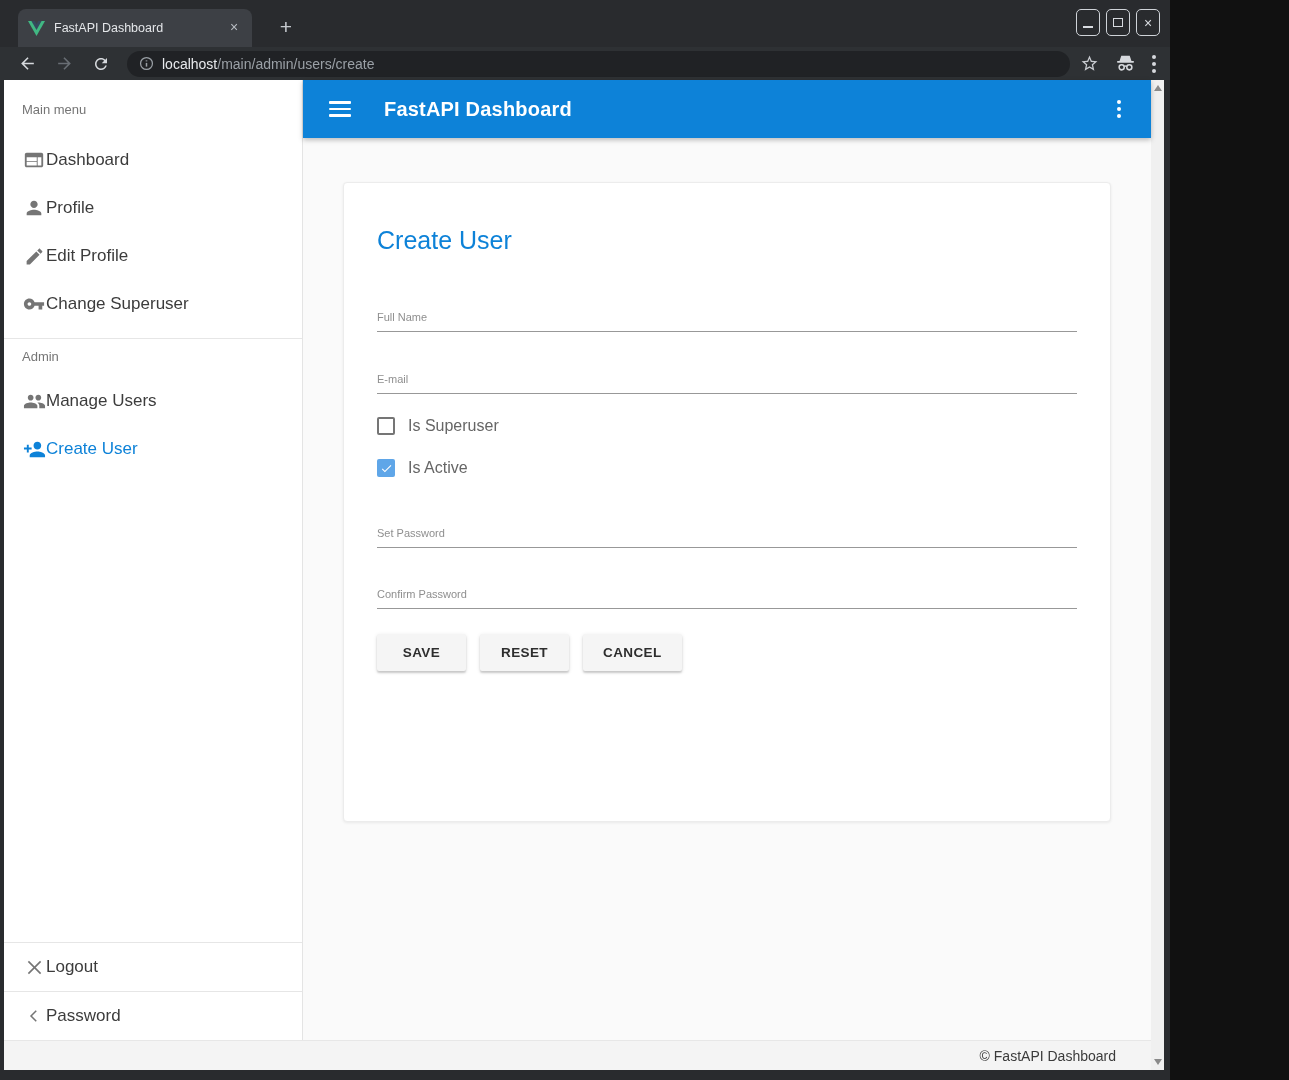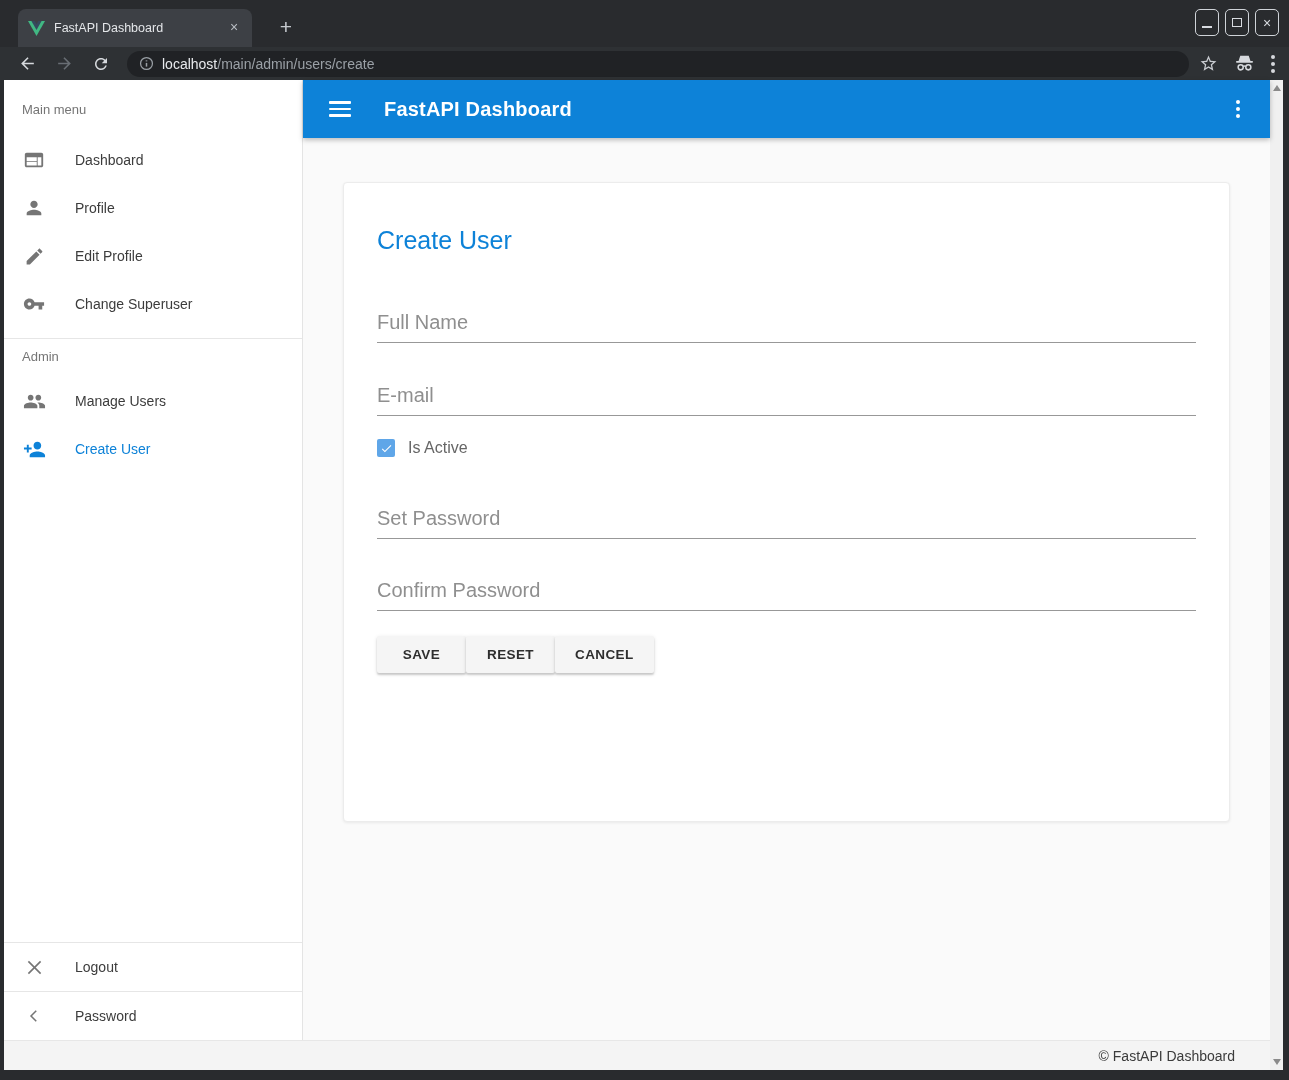--- a/index.html
+++ b/index.html
@@ -1,19 +1,19 @@
 <!DOCTYPE html>
 <html><head>
 <meta charset="utf-8">
 <style>
   * { margin:0; padding:0; box-sizing:border-box; }
   html,body { background:#111; }
   body { font-family:"Liberation Sans","DejaVu Sans",sans-serif; }
 
-  .window { position:relative; width:1289px; height:1080px; background:#292b2e; overflow:hidden; }
+  .window { position:relative; width:1170px; height:1080px; background:#292b2e; overflow:hidden; }
 
   
   .titlebar { position:relative; height:47px; background:#292b2e; display:flex; align-items:flex-end; }
   .tab { position:relative; margin-left:18px; width:234px; height:38px; background:#3d4045;
          border-radius:8px 8px 0 0; display:flex; align-items:center; padding:0 10px; }
   .tab-title { color:#e4e6e9; font-size:12.5px; margin-left:9px; flex:1; white-space:nowrap; overflow:hidden; }
   .tab-close { color:#b8bcc2; font-size:14px; line-height:14px; width:16px; height:16px; text-align:center; cursor:default; }
   .newtab { color:#c5c9ce; font-size:21px; font-weight:400; margin:0 0 8px 22px; width:24px; text-align:center; }
   .win-controls { position:absolute; right:10px; top:9px; display:flex; gap:6px; }
   .win-btn { width:24px; height:27px; border:1.5px solid #cfd3d8; border-radius:5px; display:flex; align-items:center; justify-content:center; }
@@ -36,21 +36,21 @@
   .app-frame { position:absolute; left:4px; right:6px; top:80px; bottom:10px; background:#fff; display:flex; }
   .left-col { flex:1; display:flex; flex-direction:column; min-width:0; }
   .app-body { flex:1; display:flex; min-height:0; }
 
   
   .sidebar { width:299px; background:#fff; border-right:1px solid #e4e4e4; display:flex; flex-direction:column; padding-top:14px; }
   .side-section-label { color:#757575; font-size:13px; padding:10px 12px 8px 18px; height:38px; }
   .side-section-label.first { height:34px; margin-bottom:8px; padding-top:8px; }
   .side-item { height:48px; display:flex; align-items:center; padding-left:18px; cursor:pointer; }
   .side-item .icon { width:24px; height:24px; display:flex; align-items:center; justify-content:center; }
-  .side-label { margin-left:29px; font-size:14px; color:#3c3c3c; }
+  .side-label { font-size:17px; color:#3c3c3c; }
   .side-item.active .side-label { color:#0d82d8; }
   .divider { border-top:1px solid #e6e6e6; margin-top:10px; }
   .side-bottom { margin-top:auto; }
   .side-bottom .divider { margin-top:0; }
 
   
   .main { flex:1; background:#fafafa; display:flex; flex-direction:column; min-width:0; }
   .appbar { height:58px; background:#0d82d8; display:flex; align-items:center; padding:0 26px;
             box-shadow:0 2px 5px rgba(0,0,0,.26); position:relative; z-index:2; }
   .hamburger { width:22px; display:flex; flex-direction:column; gap:4px; cursor:pointer; }
@@ -58,33 +58,33 @@
   .appbar-title { color:#fff; font-size:20px; font-weight:700; margin-left:33px; letter-spacing:.2px; }
   .appbar-kebab { margin-left:auto; color:#fff; padding:4px; cursor:pointer; }
 
   .page { flex:1; overflow:hidden; }
   .card { margin:44px 40px 0; height:640px; background:#fff; border-radius:4px; border:1px solid #ececec;
           box-shadow:0 1px 3px rgba(0,0,0,.07); padding:24px 33px 0; overflow:hidden; }
   .card h1 { color:#0d82d8; font-size:25px; font-weight:500; margin-top:18px; line-height:30px; }
 
   .field { display:block; width:100%; }
   .field input { width:100%; border:none; outline:none; border-bottom:1px solid #989898;
-                 font-family:inherit; font-size:20px; color:#333; padding:4px 0 8px; background:transparent; }
+                 font-family:inherit; font-size:11px; color:#333; padding:4px 0 8px; background:transparent; }
   .field input::placeholder { color:#8f8f8f; opacity:1; }
   .f1 { margin-top:52px; } .f2 { margin-top:37px; } .f3 { margin-top:45px; } .f4 { margin-top:36px; }
 
   .note { color:#5f5f5f; font-size:16px; line-height:19px; }
   .n1 { margin-top:26px; } .n2 { margin-top:31px; }
   .checkrow { display:flex; align-items:center; margin-top:22px; height:20px; cursor:pointer; }
   .box { width:18px; height:18px; border-radius:2px; flex:none; }
   .box.unchecked { border:2px solid #757575; background:#fff; }
   .box.checked { background:#5fa6e8; display:flex; align-items:center; justify-content:center; }
   .checklabel { margin-left:13px; color:#666; font-size:16px; }
 
-  .btnrow { display:flex; margin-top:25px; }
+  .btnrow { display:flex; gap:14px; margin-top:25px; }
   .btn { height:37px; padding:0 20px; min-width:89px; background:#f5f5f5; border:none; border-radius:2px;
          font-family:inherit; font-size:13.5px; font-weight:700; color:#2e2e2e; letter-spacing:.4px;
          box-shadow:0 2px 2px rgba(0,0,0,.17), 0 1px 4px rgba(0,0,0,.1); cursor:pointer; }
 
   
   .footer { height:30px; background:#f4f4f4; border-top:1px solid #e7e7e7; display:flex; align-items:center;
             justify-content:flex-end; padding-right:35px; }
   .footer span { color:#3b3b3b; font-size:14px; }
 
   
@@ -281,20 +281,24 @@
 
               <label class="field f1">
                 <input type="text" placeholder="Full Name" style="">
               </label>
 
               <label class="field f2">
                 <input type="text" placeholder="E-mail" style="">
               </label>
 
 
+              <div class="checkrow">
+                <span class="box unchecked"></span>
+                <span class="checklabel">Is Superuser</span>
+              </div>
 
 
               <div class="checkrow">
                 <span class="box checked">
                   <svg width="13" height="13" viewBox="0 0 24 24" fill="#fff">
                       <path d="M9 16.2L4.8 12l-1.4 1.4L9 19 21 7l-1.4-1.4z"></path>
                     </svg>
                 </span>
                 <span class="checklabel">Is Active</span>
               </div>

